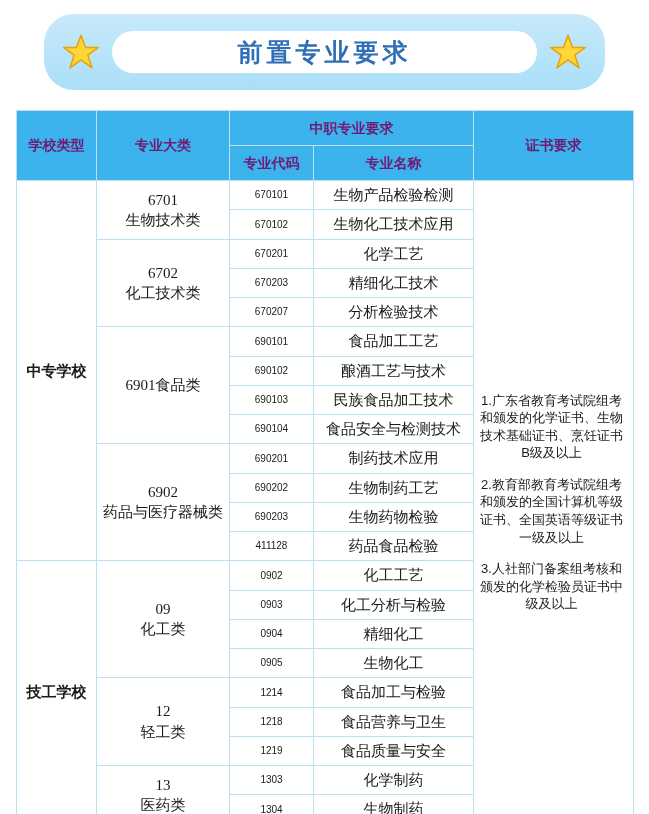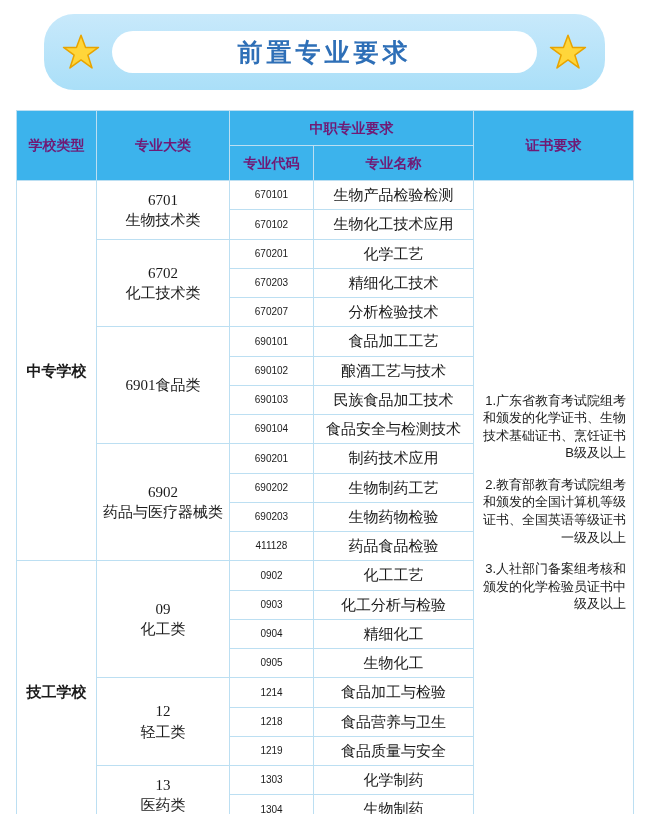--- a/index.html
+++ b/index.html
@@ -96,21 +96,21 @@
   td.mname {
     font-size: 15px;
   }
   td.cert {
     text-align: left;
     vertical-align: top;
     padding: 10px 8px;
     font-size: 13px;
     line-height: 1.75;
   }
-  .cert-p { margin: 0 4px 14px 0; text-align: right; }
+  .cert-p { margin: 0 4px 14px 0; }
   .cert-p:last-child { margin-bottom: 0; }
 </style>
 </head>
 <body>
 
 <div class="banner">
   <span class="star-wrap">
     <svg class="star" viewBox="0 0 100 100" aria-hidden="true">
       <path d="M50 6 L62 38 L96 38 L68 58 L79 92 L50 71 L21 92 L32 58 L4 38 L38 38 Z" fill="#ffd63a" stroke="#e8a400" stroke-width="4" stroke-linejoin="round"></path>
     </svg>

